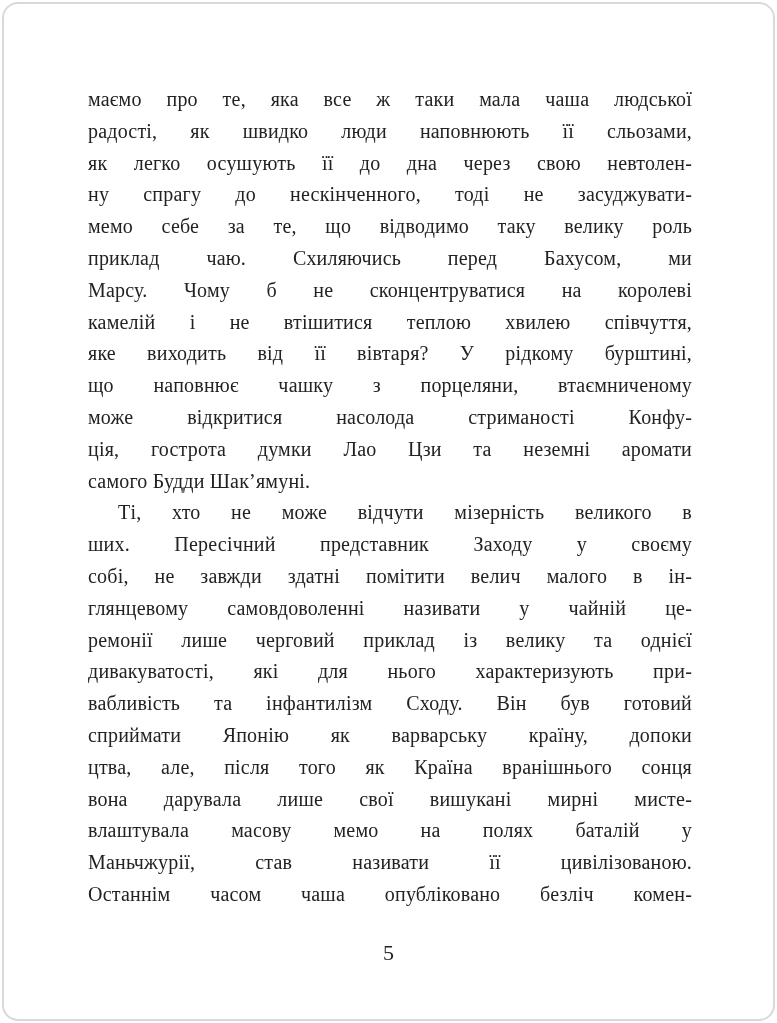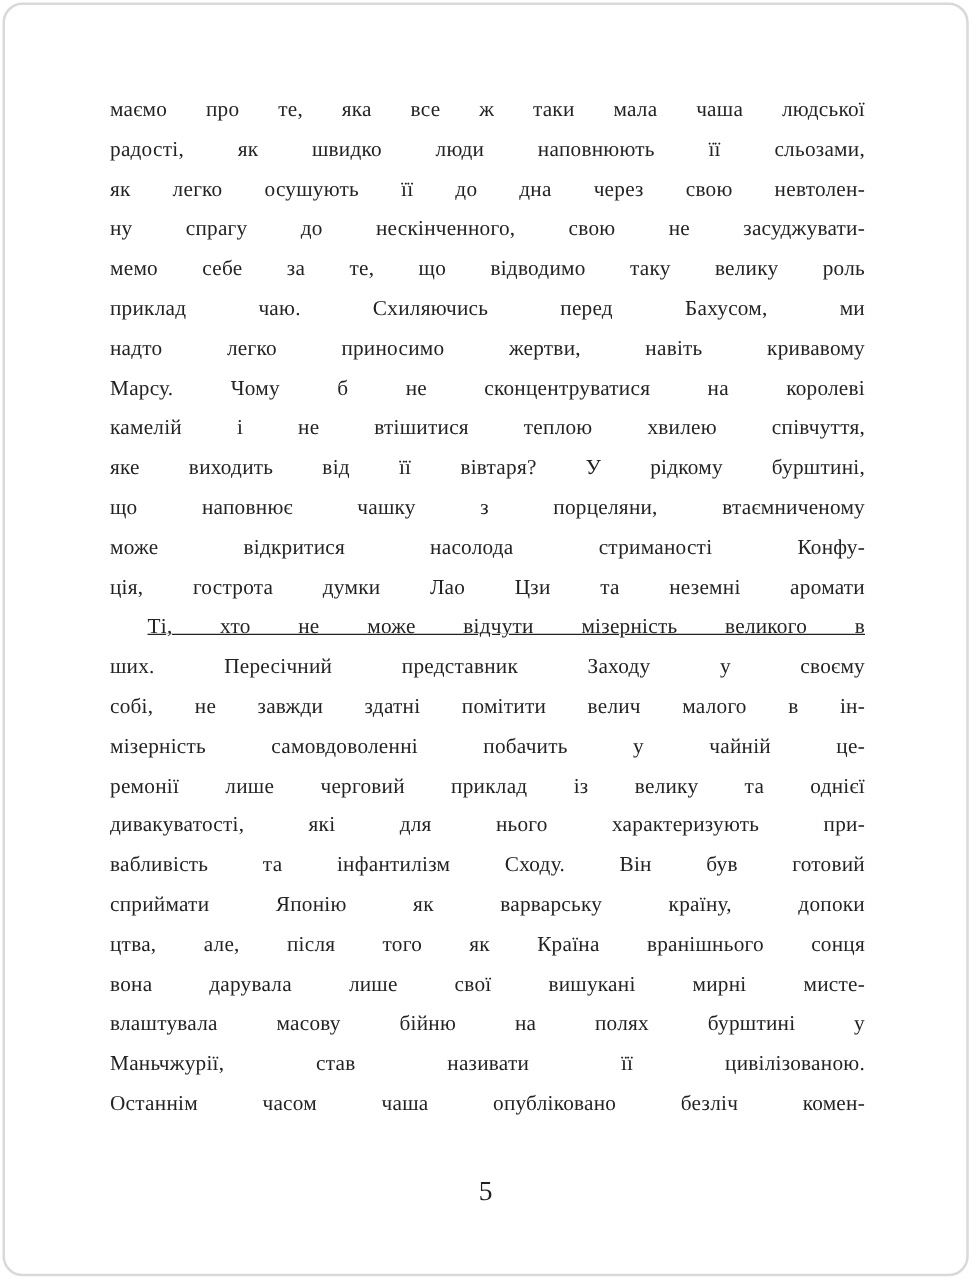--- a/index.html
+++ b/index.html
@@ -18,81 +18,80 @@
   .page-border {
     position: absolute;
     inset: 2px;
     border: 2px solid #d9d9d9;
     border-radius: 16px;
     pointer-events: none;
   }
   .text-block {
     position: absolute;
     left: 88px;
-    top: 72px;
+    top: 84px;
     width: 604px;
-    font-size: 17px;
+    font-size: 20px;
     line-height: 31.8px;
     letter-spacing: 0.2px;
   }
   .line {
     height: 31.8px;
     overflow: hidden;
     white-space: normal;
   }
   .line.just {
     text-align: justify;
   }
   .line.just::after {
     content: "";
     display: inline-block;
     width: 100%;
     height: 0;
   }
   .line.indent {
     text-indent: 30px;
-    text-decoration: underline;
   }
   .page-number {
     position: absolute;
     top: 940px;
     left: 0;
     width: 777px;
     text-align: center;
     font-size: 22px;
     color: #222222;
   }
 </style>
 </head>
 <body>
 
 <div class="page-border"></div>
 
 <div class="text-block">
     <div class="line just">маємо про те, яка все ж таки мала чаша людської</div>
     <div class="line just">радості, як швидко люди наповнюють її сльозами,</div>
     <div class="line just">як легко осушують її до дна через свою невтолен-</div>
-    <div class="line just">ну спрагу до нескінченного, свою не засуджувати-</div>
+    <div class="line just">ну спрагу до нескінченного, тоді не засуджувати-</div>
     <div class="line just">мемо себе за те, що відводимо таку велику роль</div>
     <div class="line just">приклад чаю. Схиляючись перед Бахусом, ми</div>
-    <div class="line just">надто легко приносимо жертви, навіть кривавому</div>
     <div class="line just">Марсу. Чому б не сконцентруватися на королеві</div>
     <div class="line just">камелій і не втішитися теплою хвилею співчуття,</div>
     <div class="line just">яке виходить від її вівтаря? У рідкому бурштині,</div>
     <div class="line just">що наповнює чашку з порцеляни, втаємниченому</div>
     <div class="line just">може відкритися насолода стриманості Конфу-</div>
     <div class="line just">ція, гострота думки Лао Цзи та неземні аромати</div>
+    <div class="line">самого Будди Шак’ямуні.</div>
     <div class="line just indent">Ті, хто не може відчути мізерність великого в</div>
     <div class="line just">ших. Пересічний представник Заходу у своєму</div>
     <div class="line just">собі, не завжди здатні помітити велич малого в ін-</div>
-    <div class="line just">мізерність самовдоволенні побачить у чайній це-</div>
+    <div class="line just">глянцевому самовдоволенні називати у чайній це-</div>
     <div class="line just">ремонії лише черговий приклад із велику та однієї</div>
     <div class="line just">дивакуватості, які для нього характеризують при-</div>
     <div class="line just">вабливість та інфантилізм Сходу. Він був готовий</div>
     <div class="line just">сприймати Японію як варварську країну, допоки</div>
     <div class="line just">цтва, але, після того як Країна вранішнього сонця</div>
     <div class="line just">вона дарувала лише свої вишукані мирні мисте-</div>
-    <div class="line just">влаштувала масову бійню на полях бурштині у</div>
+    <div class="line just">влаштувала масову мемо на полях баталій у</div>
     <div class="line just">Маньчжурії, став називати її цивілізованою.</div>
     <div class="line just">Останнім часом чаша опубліковано безліч комен-</div>
   </div>
 
 <div class="page-number">5</div>
 
 </body></html>

